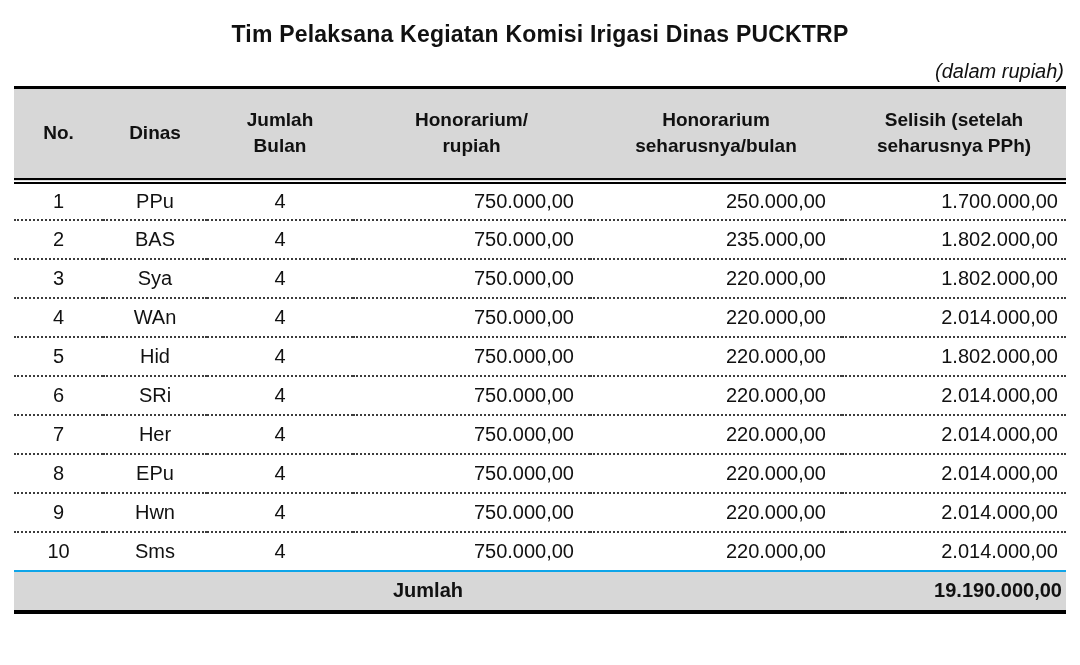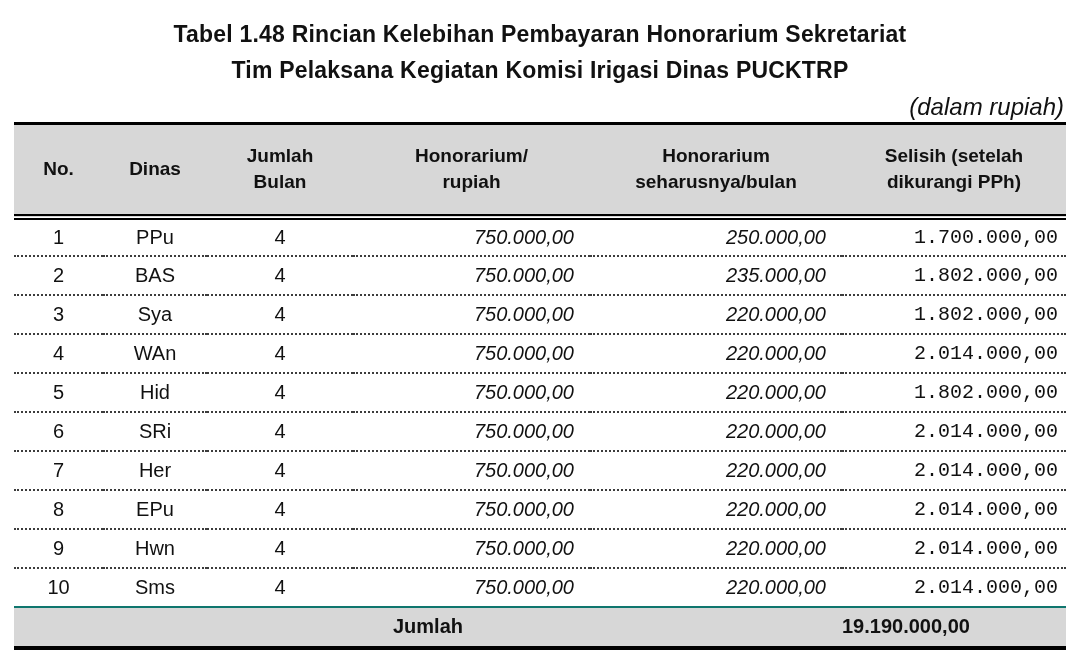--- a/index.html
+++ b/index.html
@@ -14,21 +14,21 @@
 
   .title-block { text-align: center; }
   .title-line {
     font-size: 23px;
     font-weight: bold;
     line-height: 36px;
     letter-spacing: 0.2px;
   }
 
   .unit-note {
-    font-size: 24px;
+    font-size: 20px;
     font-style: italic;
     text-align: right;
     margin: 6px 16px 0 0;
     line-height: 26px;
   }
 
   table.report {
     width: 1052px;
     margin: 2px 14px 0 14px;
     border-collapse: collapse;
@@ -55,44 +55,43 @@
     padding: 4px 2px;
   }
 
   tbody td {
     font-size: 20px;
     height: 39px;
     vertical-align: middle;
     border-bottom: 2px dotted #3c3c3c;
     padding: 0;
   }
-  tbody tr:last-child td { border-bottom: 2px solid #0f766e; }
+  tbody tr:last-child td { border-bottom: 2px solid #0ea5e9; }
 
   .al-center { text-align: center; }
-  .al-right  { text-align: right; padding-right: 16px; font-style: italic; }
-  .al-right-edge { text-align: right; padding-right: 8px; font-family: Liberation Mono, monospace; }
+  .al-right  { text-align: right; padding-right: 16px; }
+  .al-right-edge { text-align: right; padding-right: 8px; }
 
   tfoot td {
     background: var(--header_bg, #d9d9d9);
     border-bottom: 4px solid #000;
     font-size: 20px;
     font-weight: bold;
     height: 41px;
     vertical-align: middle;
   }
   tfoot .footer-label { text-align: center; }
-  tfoot .footer-total { padding-right: 15px; }
+  tfoot .footer-total { text-align: right; padding-right: 4px; }
 </style>
 </head>
 <body>
 
 <div class="page">
 
   <div class="title-block">
-    <div class="title-line">Tabel 1.48 Rincian Kelebihan Pembayaran Honorarium Sekretariat</div>
     <div class="title-line">Tim Pelaksana Kegiatan Komisi Irigasi Dinas PUCKTRP</div>
   </div>
 
   <div class="unit-note">(dalam rupiah)</div>
 
   <table class="report">
     <colgroup>
       <col class="c-no">
         <col class="c-nama">
         <col class="c-bulan">
@@ -104,21 +103,21 @@
       <tr>
         <th>No.</th>
         <th>Dinas</th>
         <th>Jumlah
 Bulan</th>
         <th>Honorarium/
 rupiah</th>
         <th>Honorarium
 seharusnya/bulan</th>
         <th>Selisih (setelah
-dikurangi PPh)</th>
+seharusnya PPh)</th>
       </tr>
     </thead>
     <tbody>
       <tr>
         <td class="al-center">1</td>
         <td class="al-center">PPu</td>
         <td class="al-center">4</td>
         <td class="al-right">750.000,00</td>
         <td class="al-right">250.000,00</td>
         <td class="al-right-edge">1.700.000,00</td>

